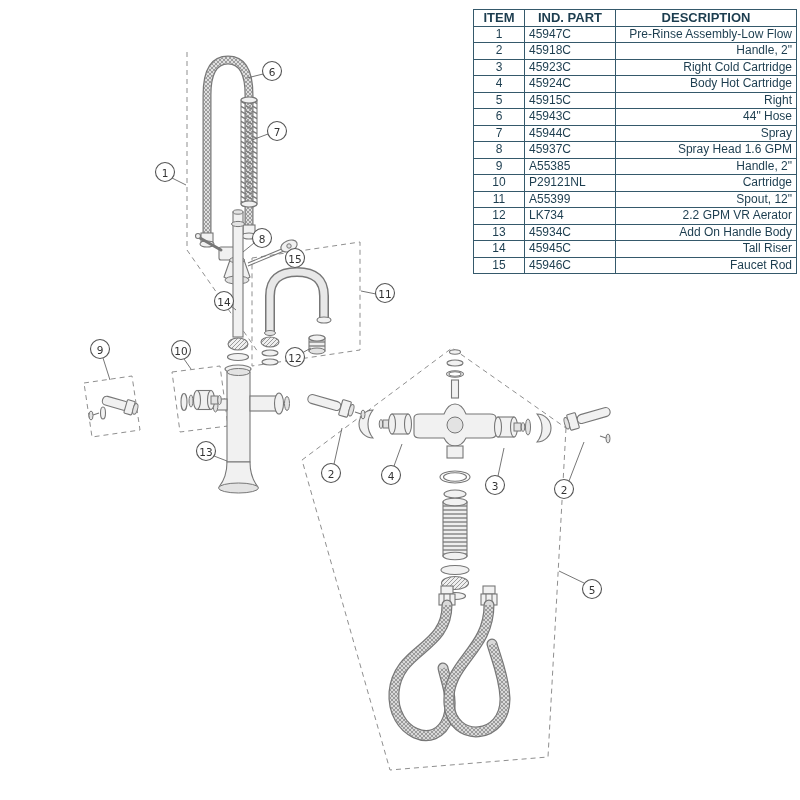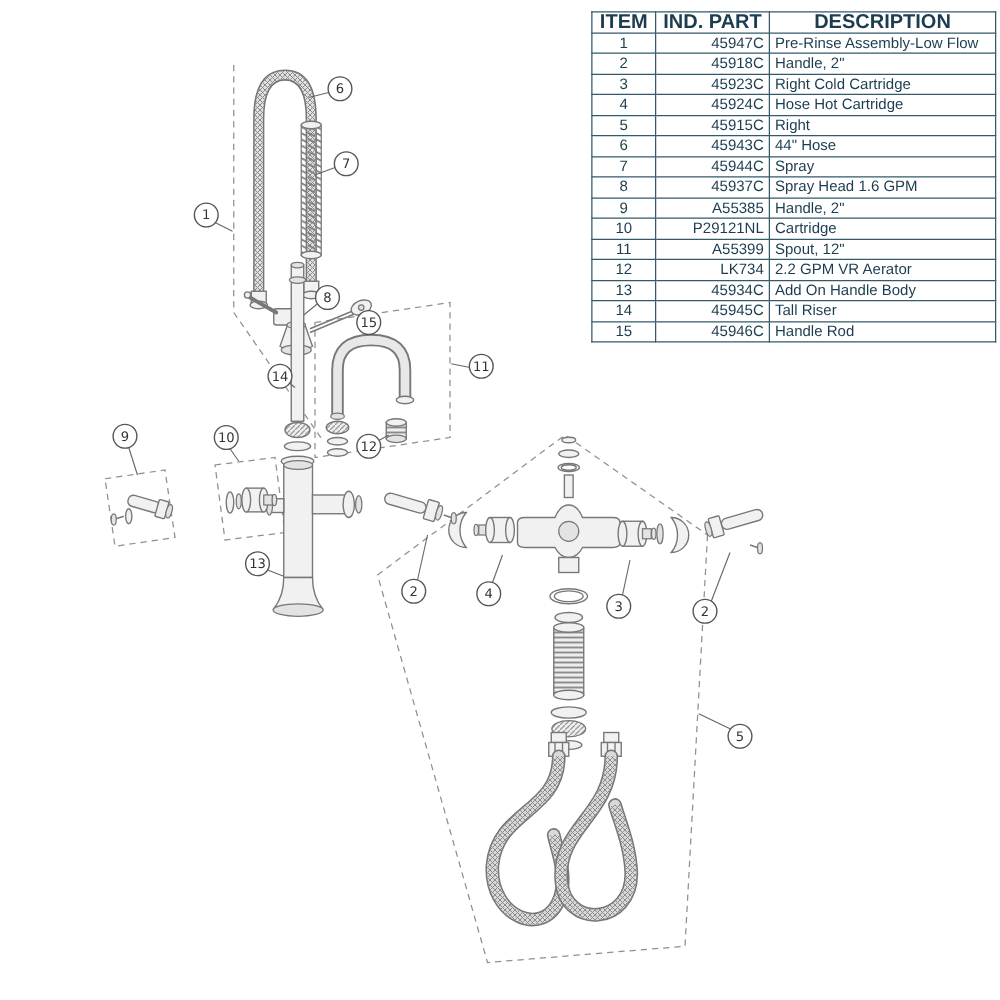--- a/index.html
+++ b/index.html
@@ -6,24 +6,24 @@
   .page{position:relative;width:800px;height:800px;background:#fff;overflow:hidden;
         font-family:"Liberation Sans",sans-serif;}
   .diagram-svg{position:absolute;left:0;top:0;width:800px;height:800px;}
 
   
   .parts-table-wrap{position:absolute;top:9px;right:3px;width:324px;}
   table.parts{border-collapse:collapse;width:100%;
     font-family:"Liberation Sans",sans-serif;font-size:12px;color:#1c3d4f;}
   table.parts th,table.parts td{border:1px solid #35596b;padding:0 4px;height:15.5px;
     line-height:15.5px;white-space:nowrap;overflow:hidden;}
-  table.parts th{font-weight:bold;text-align:center;font-size:16px;}
+  table.parts th{font-weight:bold;text-align:center;font-size:13px;}
   td.col-item{text-align:center;width:42px;}
-  td.col-part{text-align:right;width:82px;}
-  td.col-desc{text-align:left;margin-left:39px;}
+  td.col-part{text-align:left;width:82px;}
+  td.col-desc{text-align:right;margin-left:39px;}
 
   
   .ln{stroke:#777;fill:none;stroke-width:1.1;}
   .part{fill:#f1f1f1;stroke:#777;stroke-width:1.1;}
   .part2{fill:#e3e3e3;stroke:#777;stroke-width:1;}
   .dash{stroke:#8f8f8f;stroke-width:1;fill:none;stroke-dasharray:5 4;}
   .callout circle{fill:#fff;stroke:#555;stroke-width:1.1;}
   .callout text{font-family:"DejaVu Sans",sans-serif;font-size:10.5px;fill:#333;
     text-anchor:middle;dominant-baseline:central;}
   .callout line{stroke:#666;stroke-width:0.9;}
@@ -339,21 +339,21 @@
             <td class="col-desc">Handle, 2"</td>
           </tr>
           <tr>
             <td class="col-item">3</td>
             <td class="col-part">45923C</td>
             <td class="col-desc">Right Cold Cartridge</td>
           </tr>
           <tr>
             <td class="col-item">4</td>
             <td class="col-part">45924C</td>
-            <td class="col-desc">Hose Hot Cartridge</td>
+            <td class="col-desc">Body Hot Cartridge</td>
           </tr>
           <tr>
             <td class="col-item">5</td>
             <td class="col-part">45915C</td>
             <td class="col-desc">Right</td>
           </tr>
           <tr>
             <td class="col-item">6</td>
             <td class="col-part">45943C</td>
             <td class="col-desc">44" Hose</td>
@@ -394,19 +394,19 @@
             <td class="col-desc">Add On Handle Body</td>
           </tr>
           <tr>
             <td class="col-item">14</td>
             <td class="col-part">45945C</td>
             <td class="col-desc">Tall Riser</td>
           </tr>
           <tr>
             <td class="col-item">15</td>
             <td class="col-part">45946C</td>
-            <td class="col-desc">Handle Rod</td>
+            <td class="col-desc">Faucet Rod</td>
           </tr>
         </tbody>
     </table>
   </div>
 
 </div>
 
 </body></html>

